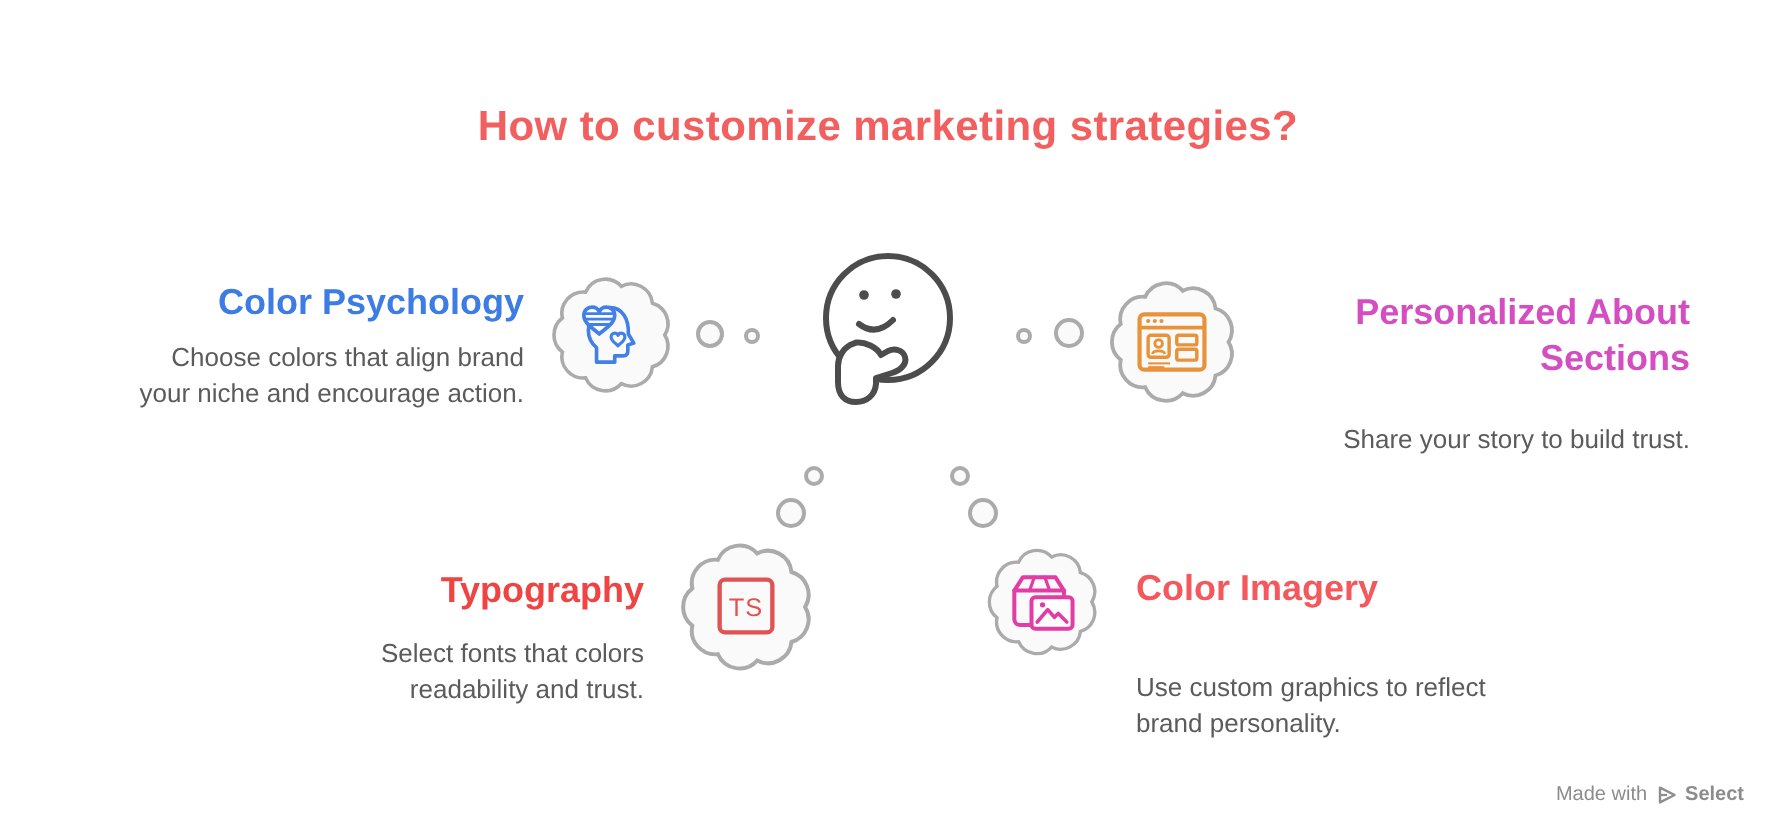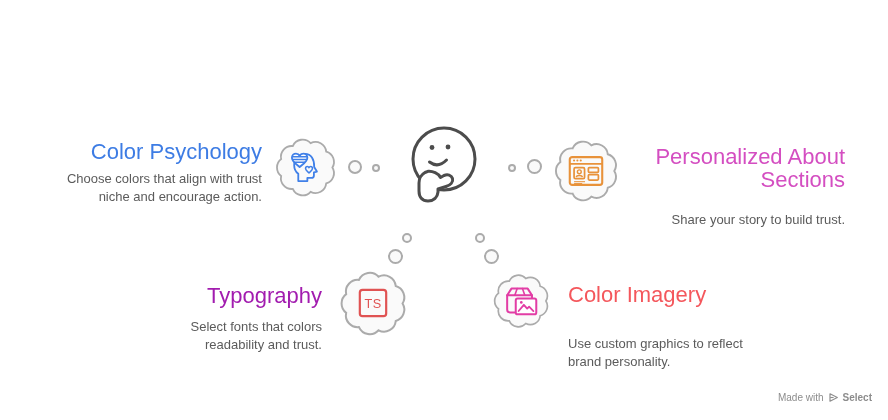--- a/index.html
+++ b/index.html
@@ -1,45 +1,46 @@
 <!DOCTYPE html>
 <html><head>
 <meta charset="utf-8">
 <style>
   html,body{margin:0;padding:0;background:#fff;}
   .stage{position:relative;width:888px;height:420px;background:#ffffff;overflow:hidden;
          font-family:"Liberation Sans",sans-serif;}
   .title{position:absolute;top:52px;left:0;width:100%;text-align:center;
          font-size:21px;font-weight:bold;color:#F25F5F;letter-spacing:.2px;}
   .block{position:absolute;}
-  .block h3{margin:0;font-size:22px;line-height:23px;font-weight:normal;}
+  .block h3{margin:0;font-size:18px;line-height:23px;font-weight:bold;}
   .block p{margin:0;font-size:13px;line-height:17.5px;color:#5B5B5B;}
   .b1{right:626px;top:140px;width:200px;text-align:right;} .b1 p{margin-top:7px;}
   .b2{left:627px;top:145px;width:218px;text-align:right;}  .b2 p{margin-top:20px;}
   .b3{right:566px;top:284px;width:180px;text-align:right;} .b3 p{margin-top:11px;}
   .b4{left:568px;top:283px;width:205px;text-align:left;}  .b4 p{margin-top:29px;}
-  .c1{color:#3D7CE4;} .c2{color:#D44EC1;} .c3{color:#a21caf;} .c4{color:#F4575C;}
+  .c1{color:#3D7CE4;} .c2{color:#D44EC1;} .c3{color:#ef4444;} .c4{color:#F4575C;}
   .cloud{position:absolute;}
   .cloud .shape{position:absolute;left:0;top:0;width:100%;height:100%;}
   .cloud .glyph{position:absolute;}
   .dot{position:absolute;border-radius:50%;background:#FAFAFA;border:2px solid #ABABAB;box-sizing:border-box;}
   .face{position:absolute;left:401px;top:123px;}
   .watermark{position:absolute;top:392px;right:16px;display:flex;align-items:center;gap:4px;
              font-size:10px;color:#8C8C8C;}
   .watermark .brand{font-weight:bold;}
 </style>
 </head>
 <body>
 
 <div class="stage">
 
+  <div class="title">How to customize marketing strategies?</div>
 
   <div class="block b1">
     <h3 class="c1">Color Psychology</h3>
-    <p>Choose colors that align with trust niche and encourage action.</p>
+    <p>Choose colors that align brand your niche and encourage action.</p>
   </div>
 
   <div class="block b2">
     <h3 class="c2">Personalized About Sections</h3>
     <p>Share your story to build trust.</p>
   </div>
 
   <div class="block b3">
     <h3 class="c3">Typography</h3>
     <p>Select fonts that colors readability and trust.</p>

